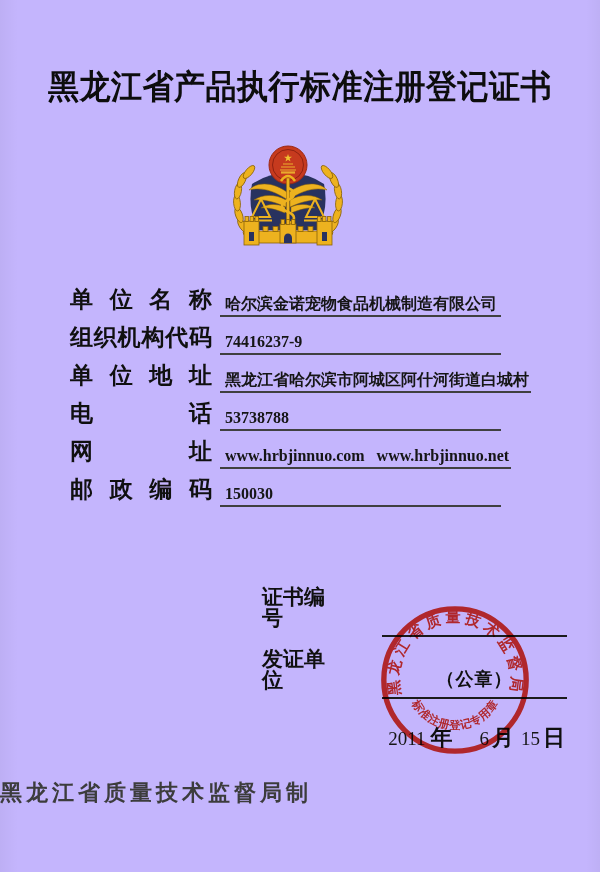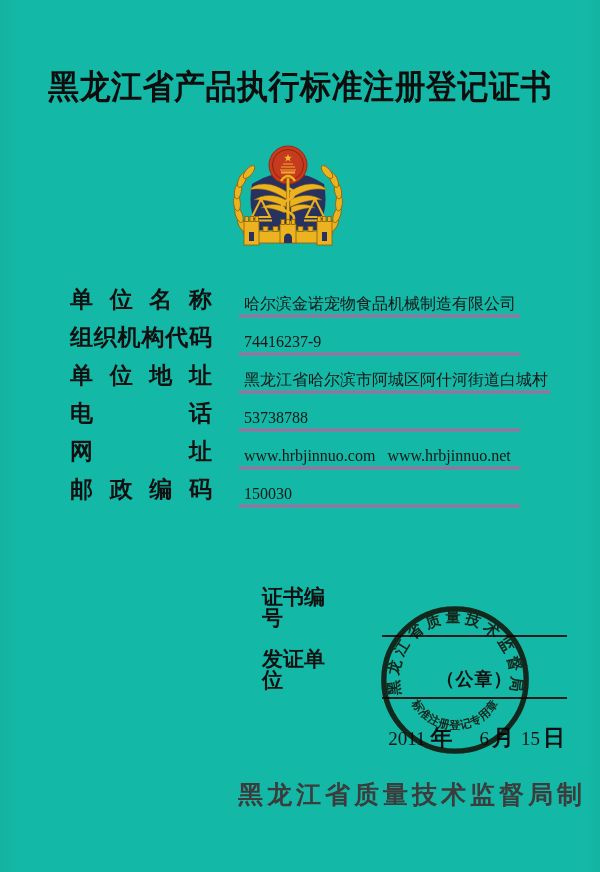--- a/index.html
+++ b/index.html
@@ -4,21 +4,21 @@
 <style>
   html,body{margin:0;padding:0;}
   body{
     width:600px;height:872px;
     background:#fdfdfc;
     font-family:"Liberation Serif","DejaVu Serif",serif;
     color:#141414;
     position:relative;
     overflow:hidden;
   }
-  .page{position:absolute;inset:0;background:#14b8a6;}
+  .page{position:absolute;inset:0;background:#c4b5fd;}
   
   .page::before{content:"";position:absolute;inset:0;pointer-events:none;
     background:linear-gradient(90deg,rgba(0,0,0,.035),rgba(0,0,0,0) 18px,rgba(0,0,0,0) calc(100% - 14px),rgba(0,0,0,.03));}
 
   .title{
     position:absolute;top:66px;left:0;right:0;
     text-align:center;font-size:31px;font-weight:bold;
     letter-spacing:0.5px;color:#0d0d0d;
     transform:scaleY(1.08);
   }
@@ -28,25 +28,25 @@
   .form{position:absolute;top:282px;left:70px;width:480px;display:flex;flex-direction:column;}
   .row{height:38px;display:flex;align-items:flex-end;}
   .row:first-child{height:35px;}
   .f-label{
     width:142px;flex:0 0 142px;
     font-size:23px;font-weight:bold;line-height:1;
     padding-bottom:6px;color:#101010;
     text-align:justify;text-align-last:justify;
   }
   .f-value{
-    margin-left:27px;min-width:274px;
-    border-bottom:2px solid #ec4899;
+    margin-left:8px;min-width:274px;
+    border-bottom:2px solid #404040;
     font-size:16px;line-height:1;
     padding:0 2px 3px 5px;
-    white-space:pre;color:#161616;
+    white-space:pre;color:#161616;font-weight:bold;
   }
 
   .issue{position:absolute;top:601px;left:262px;width:305px;}
   .issue-row{height:36px;display:flex;align-items:flex-end;gap:34px;}
   .issue-row + .issue-row{margin-top:26px;}
   .i-label{
     flex:0 0 82px;font-size:21px;font-weight:bold;line-height:1;
     padding-bottom:8px;color:#101010;letter-spacing:0px;
   }
   .i-line{
@@ -68,21 +68,21 @@
   .u-day{margin-left:3px;}
 
   .seal{
     position:absolute;left:377px;top:602px;width:156px;height:156px;
     mix-blend-mode:multiply;opacity:.93;
   }
   .seal text{font-family:"Liberation Sans","DejaVu Sans",sans-serif;font-weight:bold;}
 
   .footer{
     position:absolute;top:778px;left:0;right:14px;
-    text-align:right;font-size:25px;font-weight:600;
+    text-align:left;font-size:22px;font-weight:600;
     letter-spacing:4px;color:#3c3c3c;
   }
 </style>
 </head>
 <body>
 
 <div class="page">
 
   <div class="title">黑龙江省产品执行标准注册登记证书</div>
 

